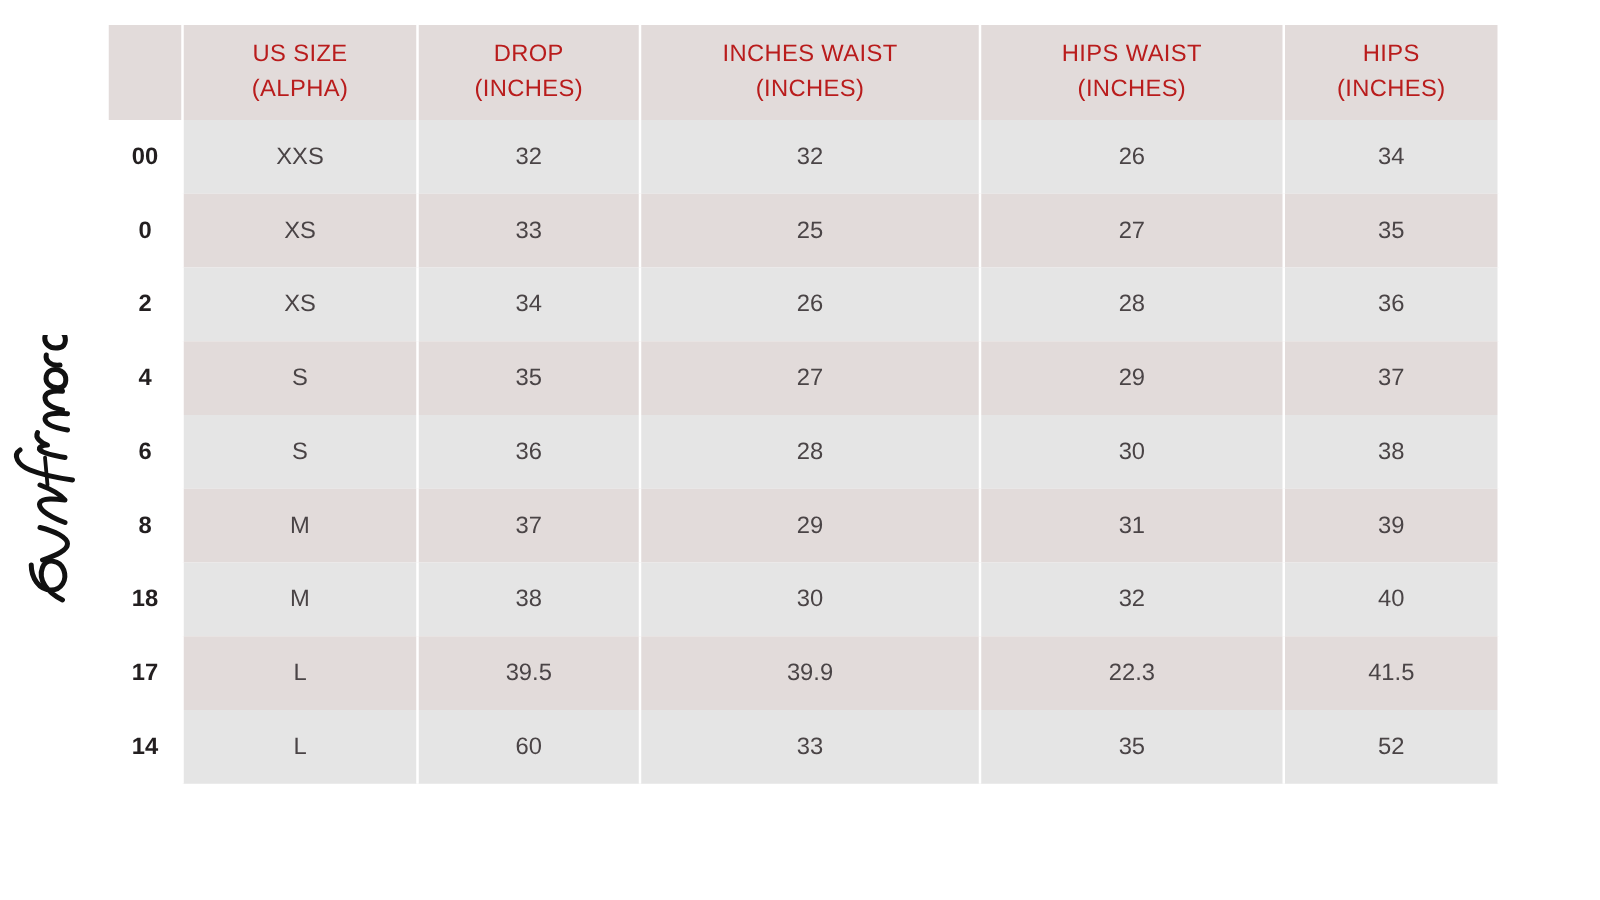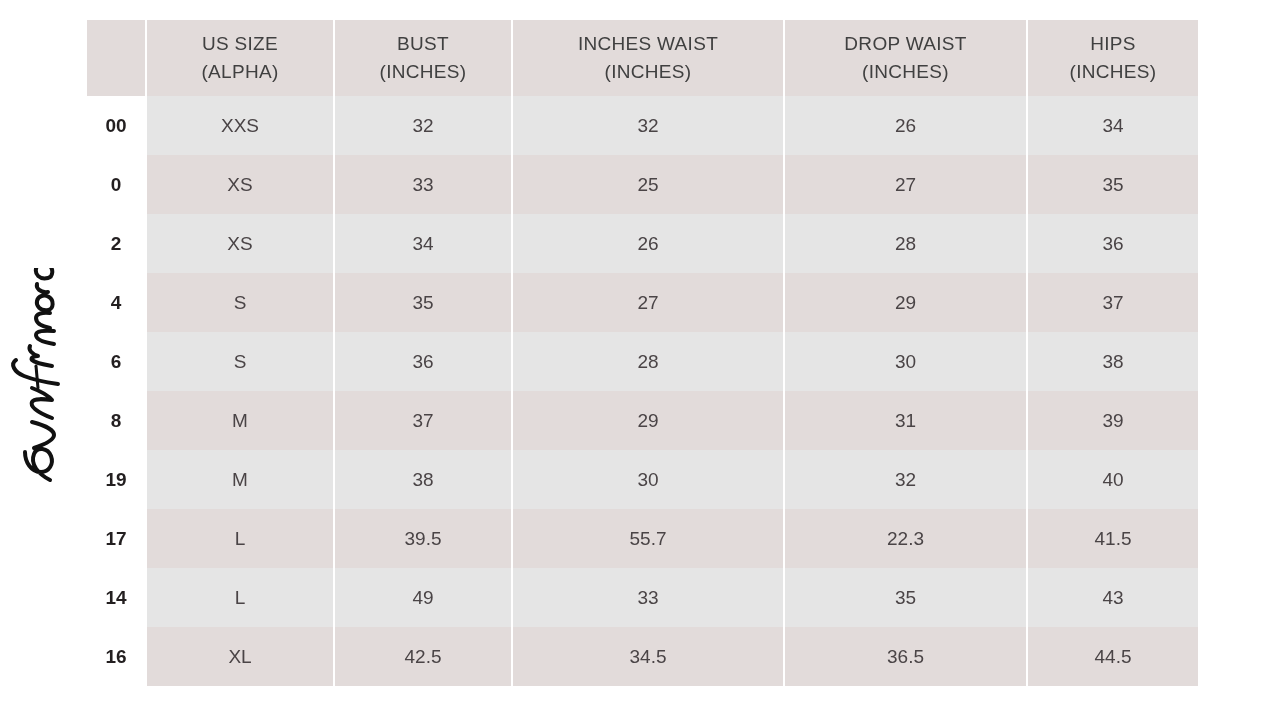--- a/index.html
+++ b/index.html
@@ -60,21 +60,21 @@
     text-align: center;
     vertical-align: middle;
     font-weight: normal;
   }
   table.size-chart thead th {
     background: #e2dbda;
     height: 76px;
     font-size: 19px;
     line-height: 1.45;
     letter-spacing: 0.3px;
-    color: #404040;
+    color: #b91c1c;
     padding: 0 6px;
   }
   table.size-chart thead th.head-blank {
     background: #e2dbda;
   }
   table.size-chart tbody td {
     height: 59px;
     font-size: 19px;
     color: #4a4446;
     padding: 0 6px;
@@ -136,29 +136,29 @@
         <tr>
           <th class="head-blank">
             <span class="hdr-line"></span>
             <span class="hdr-line"></span>
           </th>
           <th>
             <span class="hdr-line">US SIZE</span>
             <span class="hdr-line">(ALPHA)</span>
           </th>
           <th>
-            <span class="hdr-line">BUST</span>
+            <span class="hdr-line">DROP</span>
             <span class="hdr-line">(INCHES)</span>
           </th>
           <th>
             <span class="hdr-line">INCHES WAIST</span>
             <span class="hdr-line">(INCHES)</span>
           </th>
           <th>
-            <span class="hdr-line">DROP WAIST</span>
+            <span class="hdr-line">HIPS WAIST</span>
             <span class="hdr-line">(INCHES)</span>
           </th>
           <th>
             <span class="hdr-line">HIPS</span>
             <span class="hdr-line">(INCHES)</span>
           </th>
         </tr>
       </thead>
       <tbody>
         <tr class="row-light">
@@ -203,48 +203,40 @@
         </tr>
         <tr class="row-dark">
           <td class="col-size">8</td>
           <td>M</td>
           <td>37</td>
           <td>29</td>
           <td>31</td>
           <td>39</td>
         </tr>
         <tr class="row-light">
-          <td class="col-size">19</td>
+          <td class="col-size">18</td>
           <td>M</td>
           <td>38</td>
           <td>30</td>
           <td>32</td>
           <td>40</td>
         </tr>
         <tr class="row-dark">
           <td class="col-size">17</td>
           <td>L</td>
           <td>39.5</td>
-          <td>55.7</td>
+          <td>39.9</td>
           <td>22.3</td>
           <td>41.5</td>
         </tr>
         <tr class="row-light">
           <td class="col-size">14</td>
           <td>L</td>
-          <td>49</td>
+          <td>60</td>
           <td>33</td>
           <td>35</td>
-          <td>43</td>
-        </tr>
-        <tr class="row-dark">
-          <td class="col-size">16</td>
-          <td>XL</td>
-          <td>42.5</td>
-          <td>34.5</td>
-          <td>36.5</td>
-          <td>44.5</td>
+          <td>52</td>
         </tr>
       </tbody>
     </table>
   </div>
 
 </div>
 
 </body></html>

